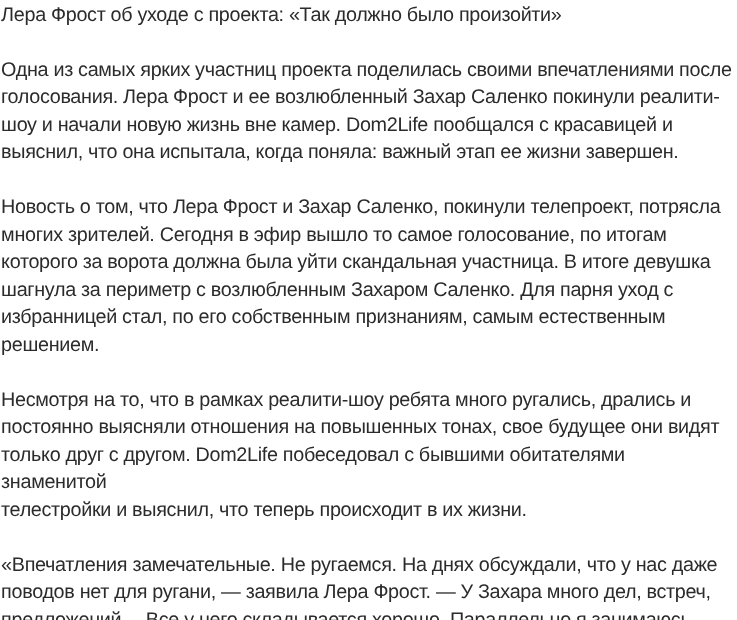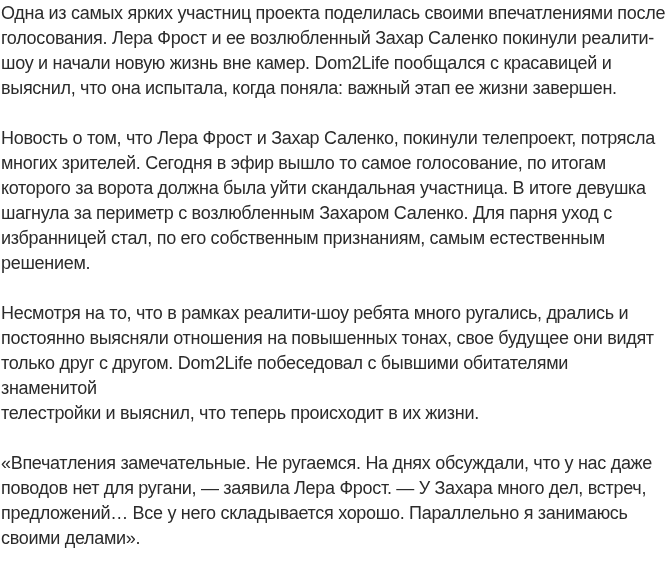--- a/index.html
+++ b/index.html
@@ -30,20 +30,21 @@
   }
   .article-para {
     margin: 0 0 25px 0;
     white-space: pre-line;
   }
 </style>
 </head>
 <body>
 
 <div class="article">
+  <h1 class="article-title">Лера Фрост об уходе с проекта: «Так должно было произойти»</h1>
   <p class="article-para">Одна из самых ярких участниц проекта поделилась своими впечатлениями после
 голосования. Лера Фрост и ее возлюбленный Захар Саленко покинули реалити-
 шоу и начали новую жизнь вне камер. Dom2Life пообщался с красавицей и
 выяснил, что она испытала, когда поняла: важный этап ее жизни завершен.</p>
   <p class="article-para">Новость о том, что Лера Фрост и Захар Саленко, покинули телепроект, потрясла
 многих зрителей. Сегодня в эфир вышло то самое голосование, по итогам
 которого за ворота должна была уйти скандальная участница. В итоге девушка
 шагнула за периметр с возлюбленным Захаром Саленко. Для парня уход с
 избранницей стал, по его собственным признаниям, самым естественным
 решением.</p>

